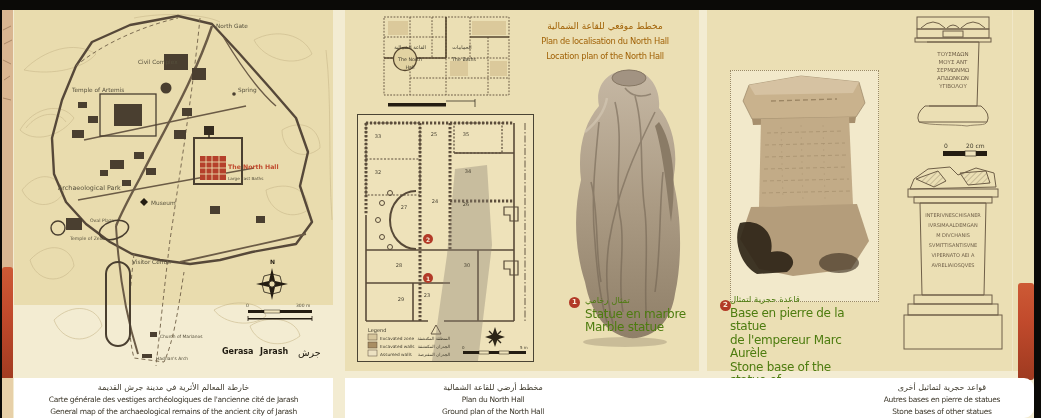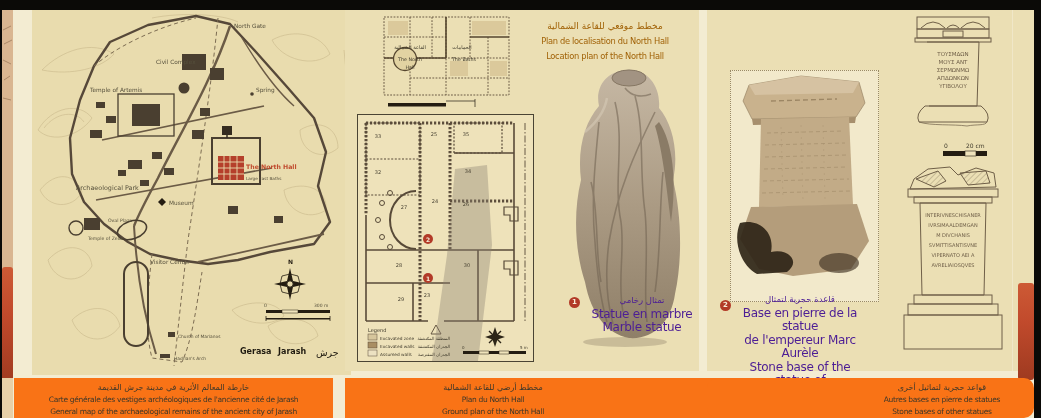--- a/index.html
+++ b/index.html
@@ -1,37 +1,37 @@
 <!DOCTYPE html>
 <html><head>
 <meta charset="utf-8">
 <style>
   html,body{margin:0;padding:0;background:#000;}
   #stage{position:relative;width:1041px;height:418px;background:#0b0a07;overflow:hidden;
          font-family:"DejaVu Sans",sans-serif;color:#3f3a2b;}
   .abs{position:absolute;}
   #board{left:2px;top:10px;width:1032px;height:408px;background:#f3ecd2;}
   .panel{background:#ebdfb4;}
-  #panel-map{left:32px;top:10px;width:319px;height:365px;background:#e9dcae;}
+  #panel-map{left:14px;top:10px;width:319px;height:295px;background:#e9dcae;}
   #panel-plan{left:345px;top:10px;width:354px;height:361px;}
   #panel-base{left:707px;top:10px;width:327px;height:361px;}
   #sliver-left{left:2px;top:10px;width:11px;height:361px;background:#d9b691;}
-  .capband{top:378px;height:40px;background:#f97316;}
+  .capband{top:378px;height:40px;background:#ffffff;}
   #cap-map{left:14px;width:319px;}
   #cap-plan{left:345px;width:354px;padding-left:48px;}
   #cap-base{left:707px;width:327px;border-radius:10px;}
   #cap-sliver{left:2px;width:11px;top:378px;height:40px;background:#e7d0a8;}
   .cap{text-align:center;padding-top:3px;line-height:12px;color:#3c372a;}
   .cap .ar{font-size:8px;line-height:13px;}
   .cap .lat{font-size:7.5px;letter-spacing:-0.3px;}
   .capblock{position:absolute;}
   .locap{text-align:center;color:#a16207;}
   .locap .ar{font-size:9px;line-height:16px;}
   .locap .lat{font-size:8.3px;line-height:15px;letter-spacing:-0.3px;}
-  .itemcap{text-align:center;color:#4c1d95;}
+  .itemcap{color:#4d7c0f;}
   .itemcap .ar{font-size:8.5px;line-height:13.5px;}
   .itemcap .lat{font-size:12px;line-height:13.5px;letter-spacing:-0.3px;}
   .redmark{width:11px;height:11px;border-radius:50%;background:#b23a27;color:#f6ecd8;
            font-size:7px;font-weight:bold;text-align:center;line-height:11px;}
   #hl-rect{border:1px dotted #9a8a66;background:#f2e9cb;}
   #gp-box{border:1.5px solid #4a4434;background:#eee2ba;}
   .redobj{border-radius:3px;background:linear-gradient(180deg,#cd5a35 0%,#c14a2c 40%,#9e3a20 100%);}
   svg text{font-family:"DejaVu Sans",sans-serif;}
 </style>
 </head>

